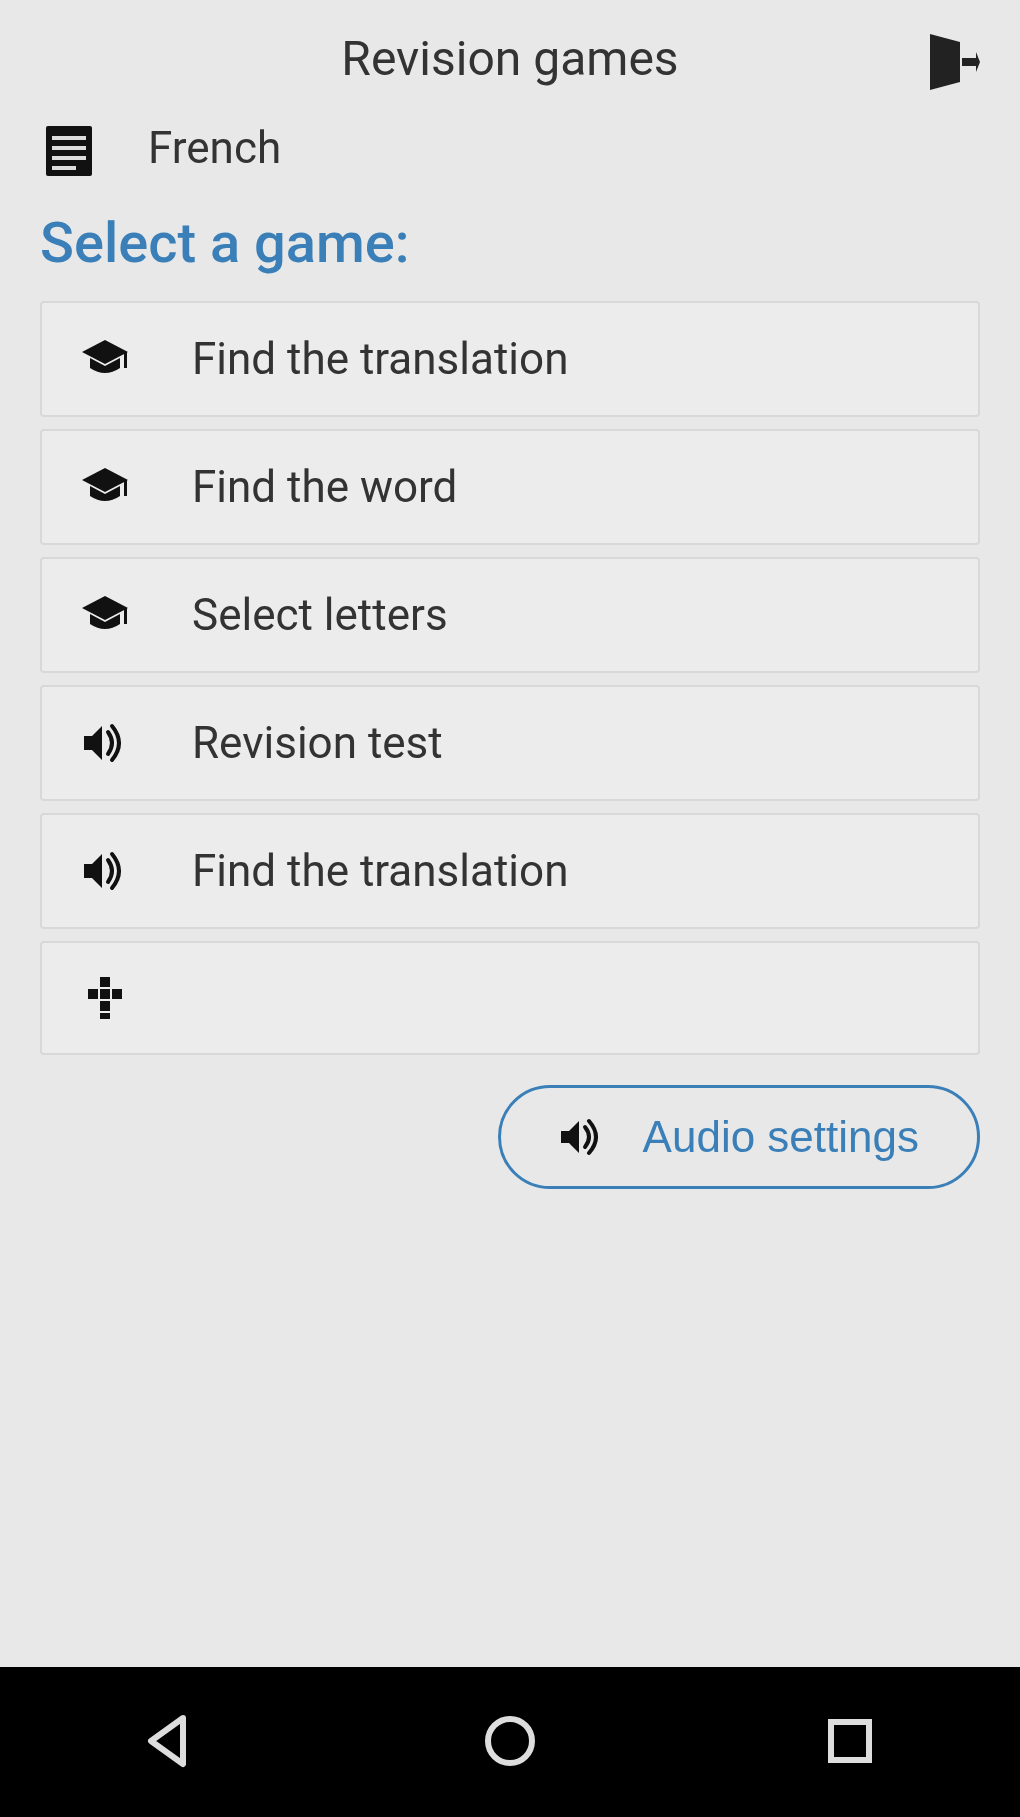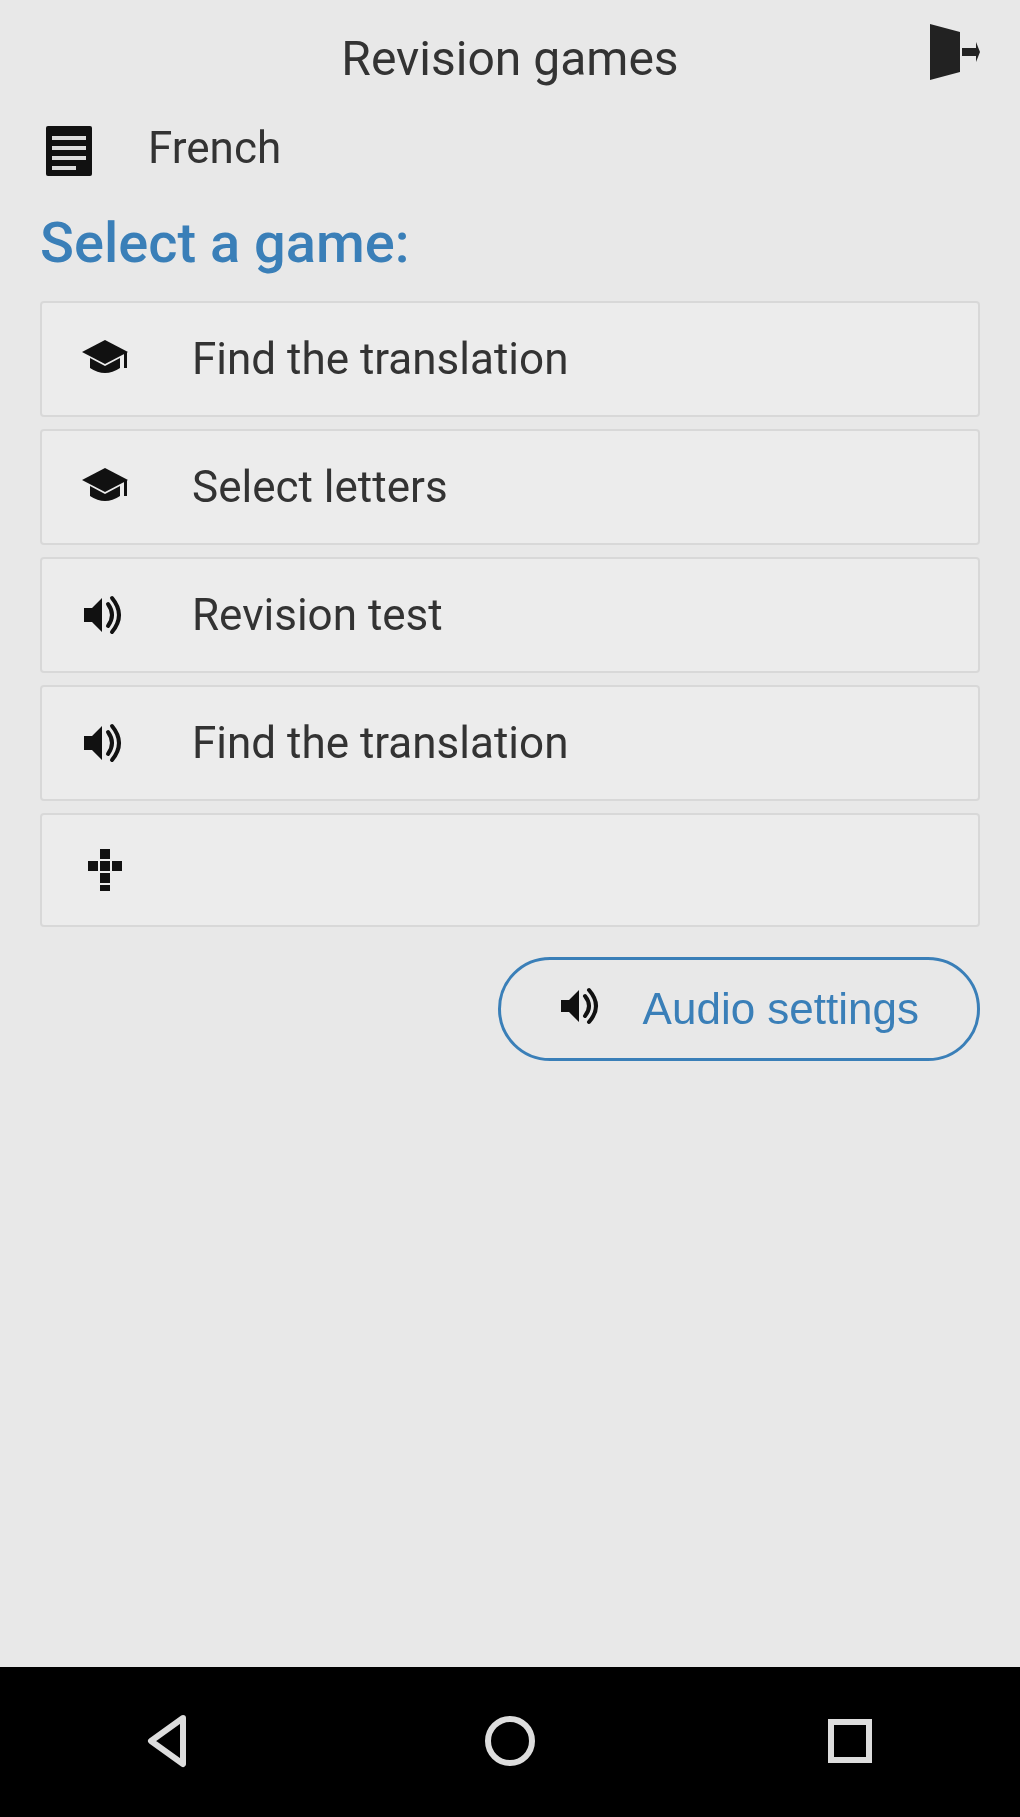--- a/index.html
+++ b/index.html
@@ -1,30 +1,30 @@
 <!DOCTYPE html>
 <html><head>
   <meta charset="utf-8">
   <style>
     * { margin: 0; padding: 0; box-sizing: border-box; }
     html, body { width: 1020px; height: 1817px; font-family: Roboto, Arial, sans-serif; background: #e8e8e8; }
     .app { width: 100%; height: 100%; display: flex; flex-direction: column; background: #e8e8e8; }
-    .header { display: flex; align-items: flex-end; padding: 30px 40px 20px; position: relative; }
+    .header { display: flex; align-items: flex-start; padding: 30px 40px 20px; position: relative; }
     .header-title { flex: 1; text-align: center; font-size: 48px; color: #333; font-weight: 400; }
     .exit-btn { position: absolute; right: 40px; padding: 0; background: none; border: none; cursor: pointer; }
     .language-row { display: flex; padding: 15px 40px 25px; gap: 50px; }
     .lang-icon { width: 58px; height: 58px; }
     .lang-label { font-size: 44px; color: #333; }
     .subtitle { padding: 5px 40px 25px; font-size: 56px; color: #3a7fb8; font-weight: 500; }
     .game-list { padding: 0 40px; display: flex; flex-direction: column; gap: 12px; }
     .game-item { display: flex; align-items: center; gap: 62px; padding: 30px 38px; background: #ececec; border: 2px solid #d8d8d8; border-radius: 4px; cursor: pointer; }
     .game-icon { width: 50px; height: 50px; display: flex; align-items: center; justify-content: center; }
     .game-label { font-size: 44px; color: #333; }
     .settings-wrap { display: flex; justify-content: flex-end; padding: 30px 40px 0; }
-    .settings-btn { display: flex; align-items: flex-start; gap: 40px; padding: 24px 58px; border: 3px solid #3a7fb8; border-radius: 60px; background: transparent; cursor: pointer; }
+    .settings-btn { display: flex; align-items: flex-end; gap: 40px; padding: 24px 58px; border: 3px solid #3a7fb8; border-radius: 60px; background: transparent; cursor: pointer; }
     .settings-btn .settings-label { font-size: 44px; color: #3a7fb8; }
     .nav-bar { margin-top: auto; height: 150px; background: #000; display: flex; align-items: center; justify-content: space-around; }
     .nav-btn { background: none; border: none; cursor: pointer; padding: 20px; }
   </style>
 </head>
 <body>
 <div class="app">
 
   <div class="header">
     <div class="header-title">Revision games</div>
@@ -56,20 +56,30 @@
   <div class="game-list" id="game-list">
       <div class="game-item">
         <span class="game-icon">
           <svg width="50" height="50" viewBox="0 0 50 50">
             <path d="M 25 6 L 2 18 L 25 30 L 48 18 Z" fill="#111"></path>
             <path d="M 10 24 L 10 34 Q 25 44 40 34 L 40 24 L 25 32 Z" fill="#111"></path>
             <rect x="44" y="18" width="3" height="16" fill="#111"></rect>
           </svg>
         </span>
         <span class="game-label">Find the translation</span>
+      </div>
+      <div class="game-item">
+        <span class="game-icon">
+          <svg width="50" height="50" viewBox="0 0 50 50">
+            <path d="M 25 6 L 2 18 L 25 30 L 48 18 Z" fill="#111"></path>
+            <path d="M 10 24 L 10 34 Q 25 44 40 34 L 40 24 L 25 32 Z" fill="#111"></path>
+            <rect x="44" y="18" width="3" height="16" fill="#111"></rect>
+          </svg>
+        </span>
+        <span class="game-label">Find the word</span>
       </div>
       <div class="game-item">
         <span class="game-icon">
           <svg width="50" height="50" viewBox="0 0 50 50">
             <path d="M 25 6 L 2 18 L 25 30 L 48 18 Z" fill="#111"></path>
             <path d="M 10 24 L 10 34 Q 25 44 40 34 L 40 24 L 25 32 Z" fill="#111"></path>
             <rect x="44" y="18" width="3" height="16" fill="#111"></rect>
           </svg>
         </span>
         <span class="game-label">Select letters</span>

